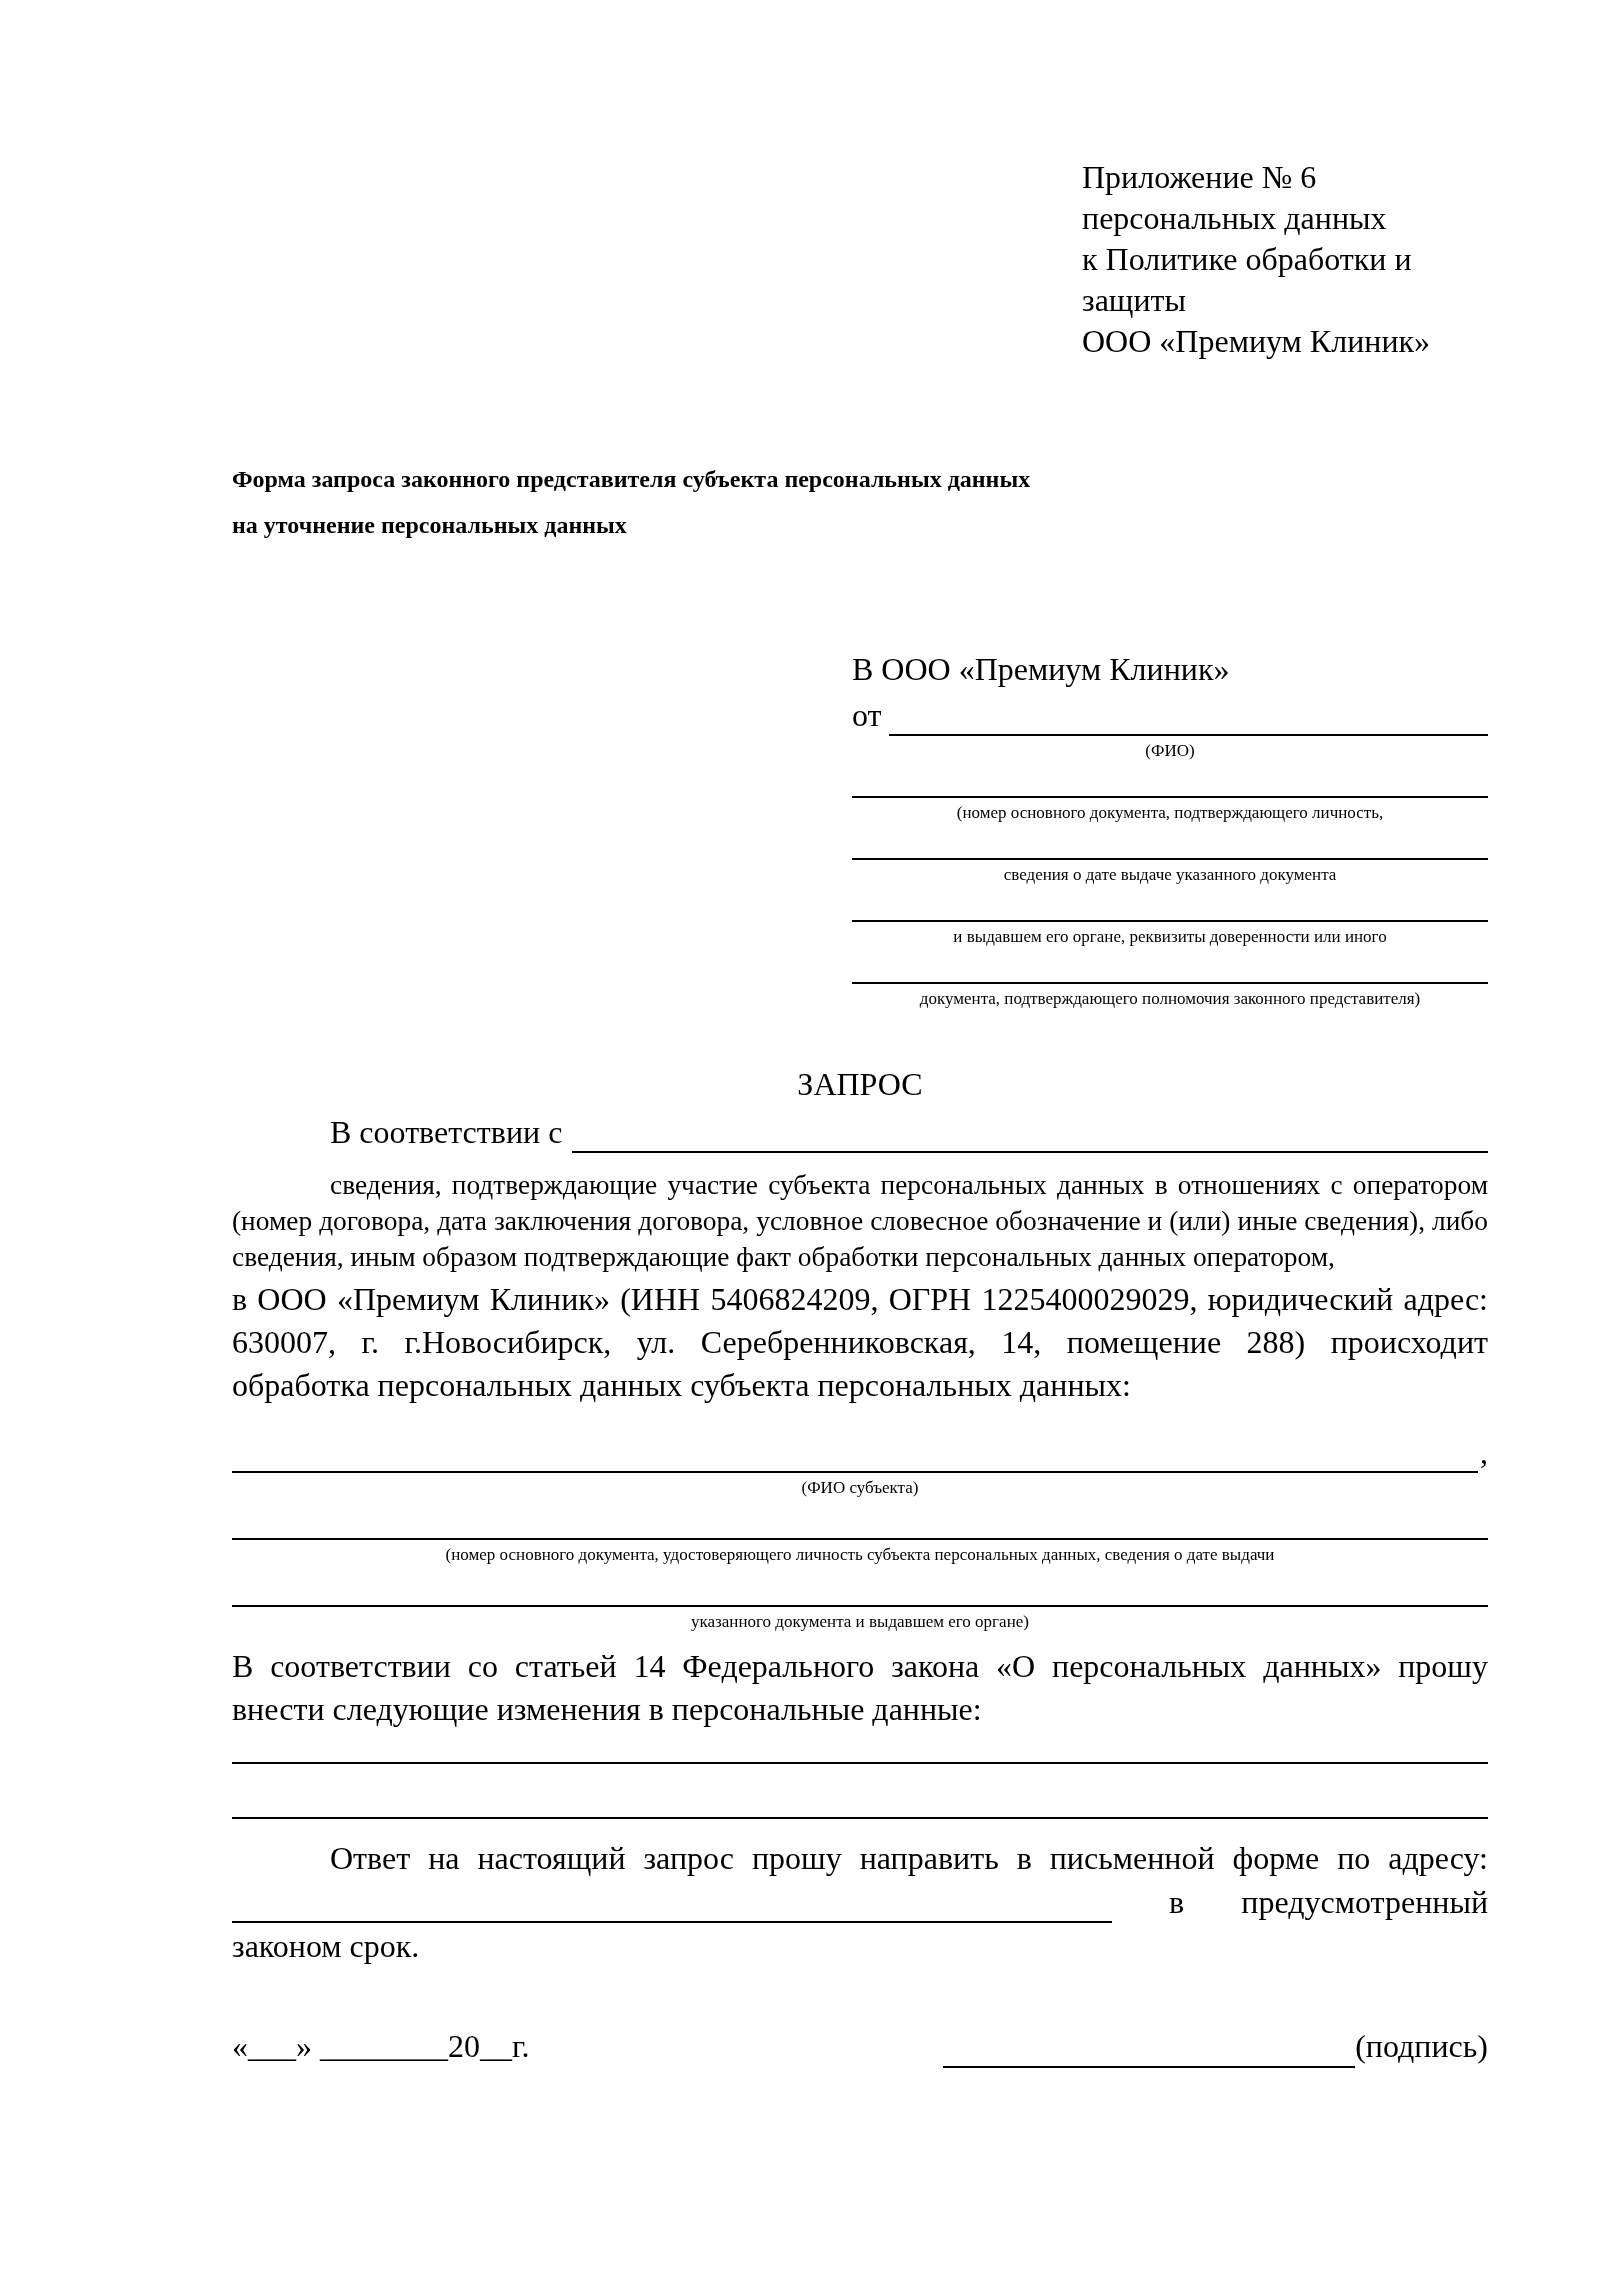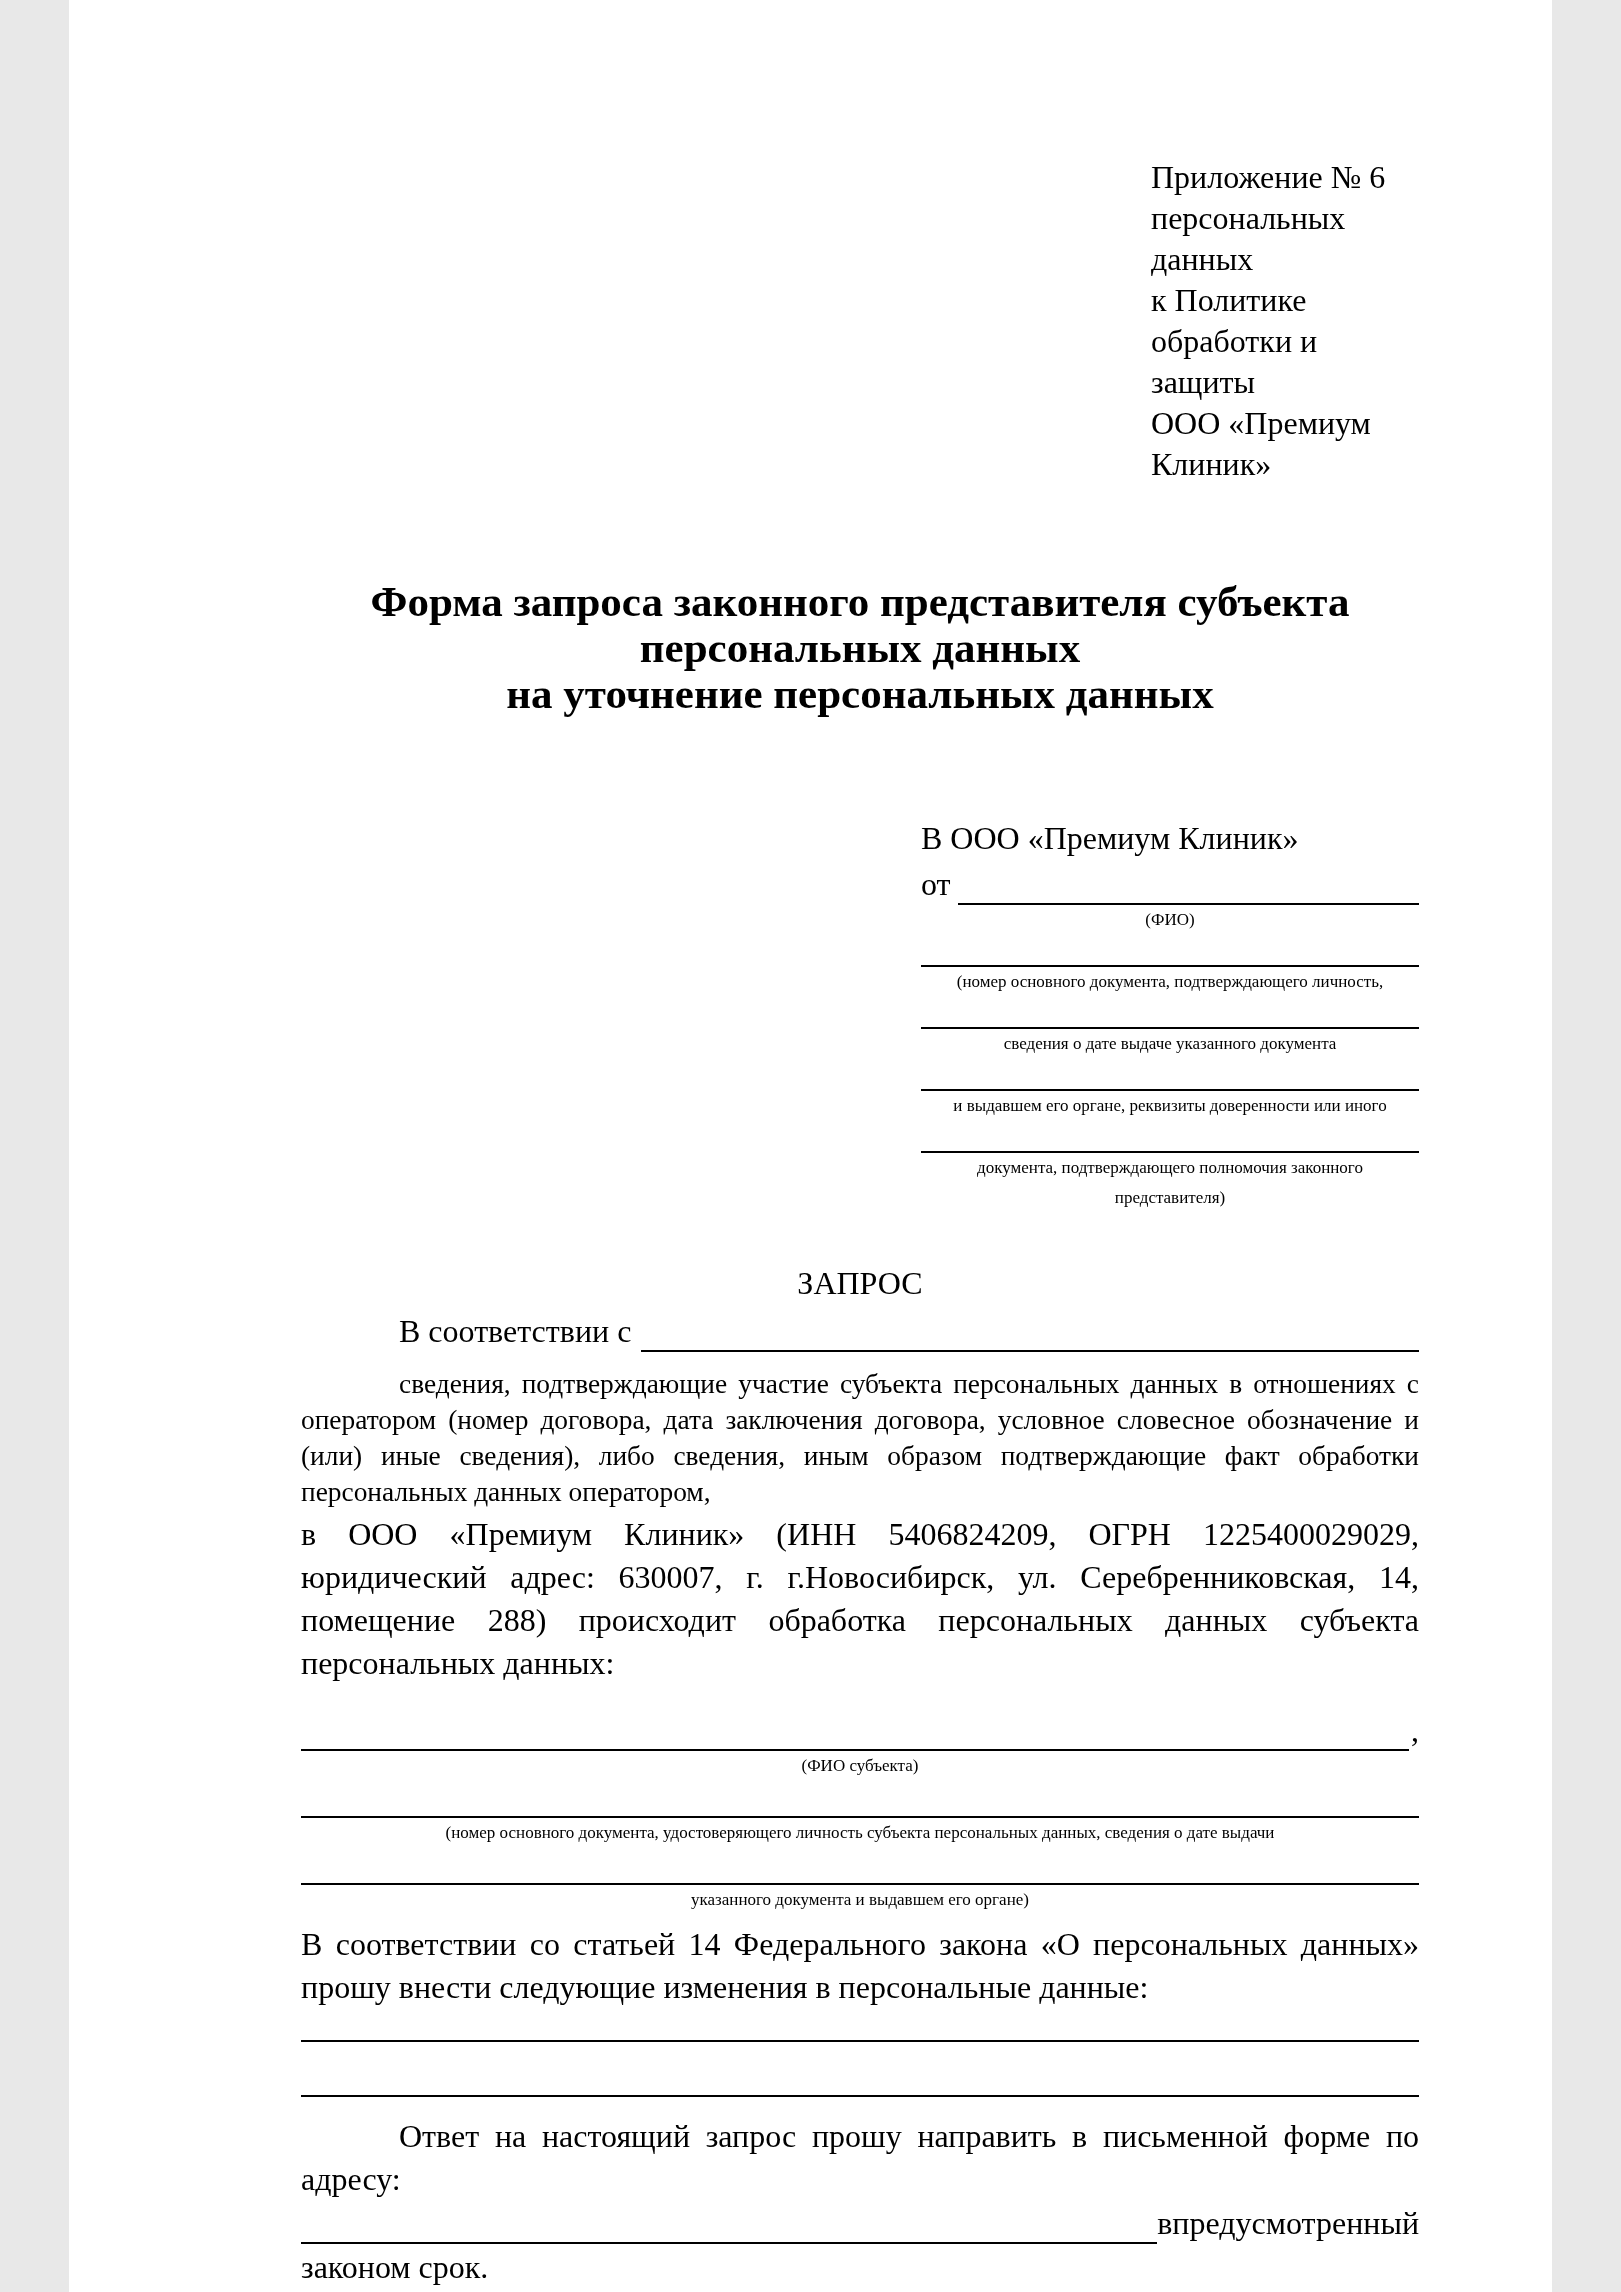--- a/index.html
+++ b/index.html
@@ -1,28 +1,28 @@
 <!DOCTYPE html>
 <html lang="ru"><head>
 <meta charset="utf-8">
 <style>
   html,body{margin:0;padding:0;background:#e8e8e8;}
   .page{
     position:relative;
-    width:1483px;height:2293px;
+    width:1621px;height:2293px;
     margin:0 auto;
     background:#ffffff;
     box-sizing:border-box;
     padding:157px 133px 0 232px;
     font-family:"Liberation Serif","DejaVu Serif",serif;
     font-size:32px;color:#000;
     line-height:41px;
   }
   .appendix{margin-left:620px;padding-left:230px;line-height:41px;}
-  .doc-title{margin-top:94px;text-align:center;font-weight:bold;font-size:43px;line-height:46px;}
+  .doc-title{margin-top:94px;text-align:left;font-weight:bold;font-size:24px;line-height:46px;}
   .addressee{margin-top:100px;margin-left:620px;}
   .to-line{line-height:43px;}
   .fill-row{display:flex;align-items:flex-end;height:45px;}
   .fill-row .lbl{white-space:nowrap;padding-right:7.8px;}
   .blank{flex:1 1 auto;border-bottom:2.9px solid #000;height:33px;}
   .cap{font-size:17px;line-height:30px;text-align:center;}
   .rule{border-bottom:2.9px solid #000;height:0;}
   .addressee .rule{margin-top:30px;}
   .zapros{margin-top:49px;text-align:center;line-height:43px;}
   .intro-row{display:flex;align-items:flex-end;height:47px;}

